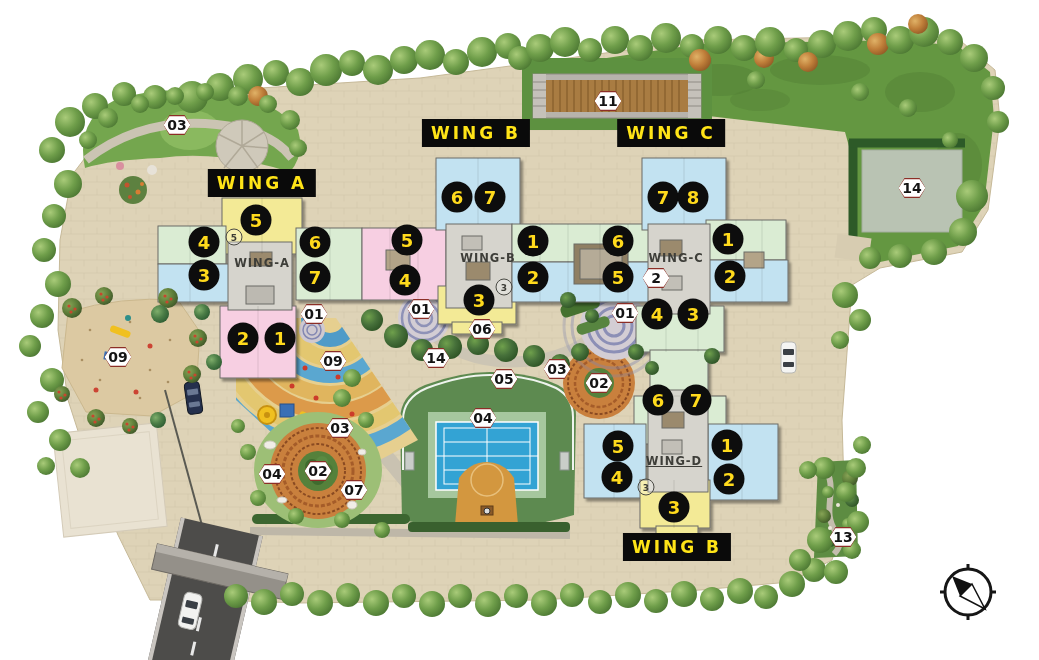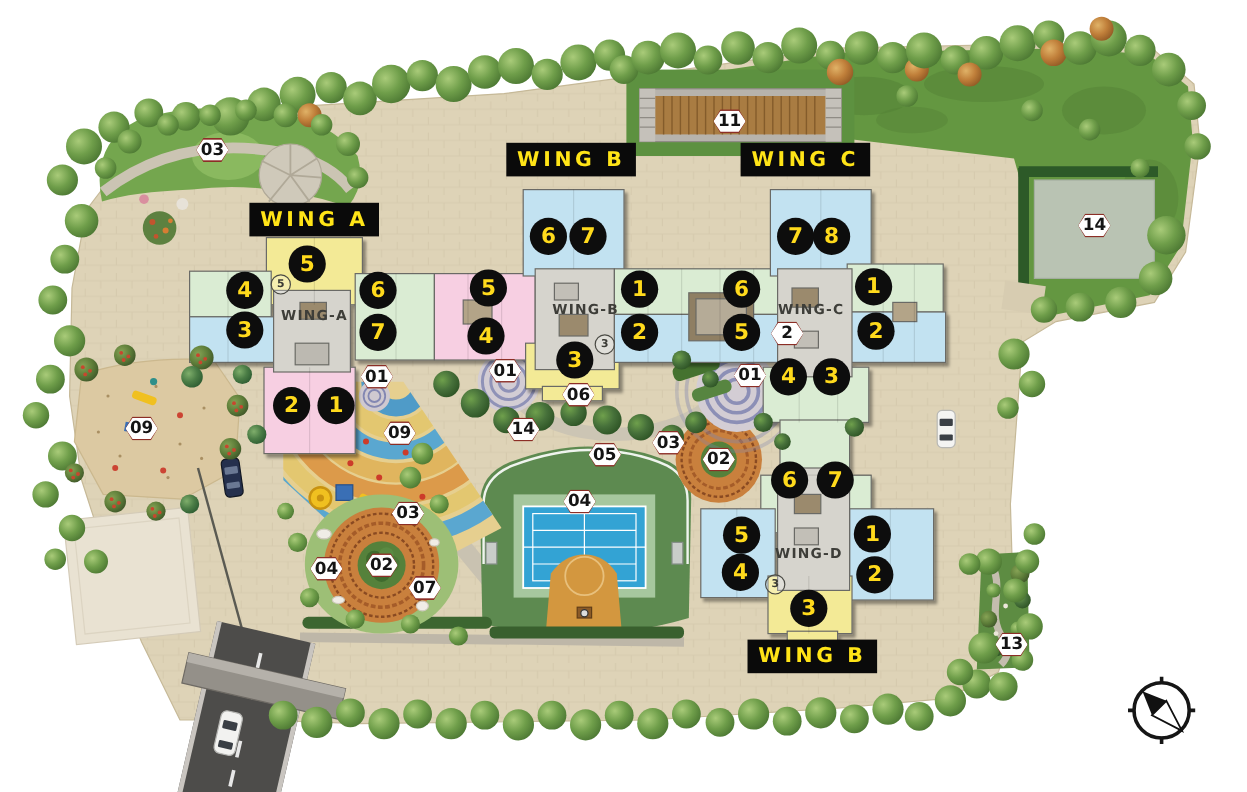--- a/index.html
+++ b/index.html
@@ -512,21 +512,21 @@
   <div>
         <div class="wing-label" style="left: 262px; top: 183px;">WING A</div>
         <div class="wing-label" style="left: 476px; top: 133px;">WING B</div>
         <div class="wing-label" style="left: 671px; top: 133px;">WING C</div>
         <div class="wing-label" style="left: 677px; top: 547px;">WING B</div>
       </div>
   <div>
         <div class="bname" style="left: 262px; top: 263px;">WING-A</div>
         <div class="bname" style="left: 476px; top: 258px; margin-left: 12px;">WING-B</div>
         <div class="bname" style="left: 676px; top: 258px;">WING-C</div>
-        <div class="bname" style="left: 674px; top: 461px;">WING-D</div>
+        <div class="bname" style="left: 674px; top: 461px; text-decoration: underline;">WING-D</div>
       </div>
   <div>
         <div class="unit-marker" style="left: 256px; top: 220px;">5</div>
         <div class="unit-marker" style="left: 204px; top: 242px;">4</div>
         <div class="unit-marker" style="left: 204px; top: 275px;">3</div>
         <div class="unit-marker" style="left: 315px; top: 242px;">6</div>
         <div class="unit-marker" style="left: 315px; top: 277px;">7</div>
         <div class="unit-marker" style="left: 243px; top: 338px;">2</div>
         <div class="unit-marker" style="left: 280px; top: 338px;">1</div>
         <div class="unit-marker" style="left: 407px; top: 240px;">5</div>

